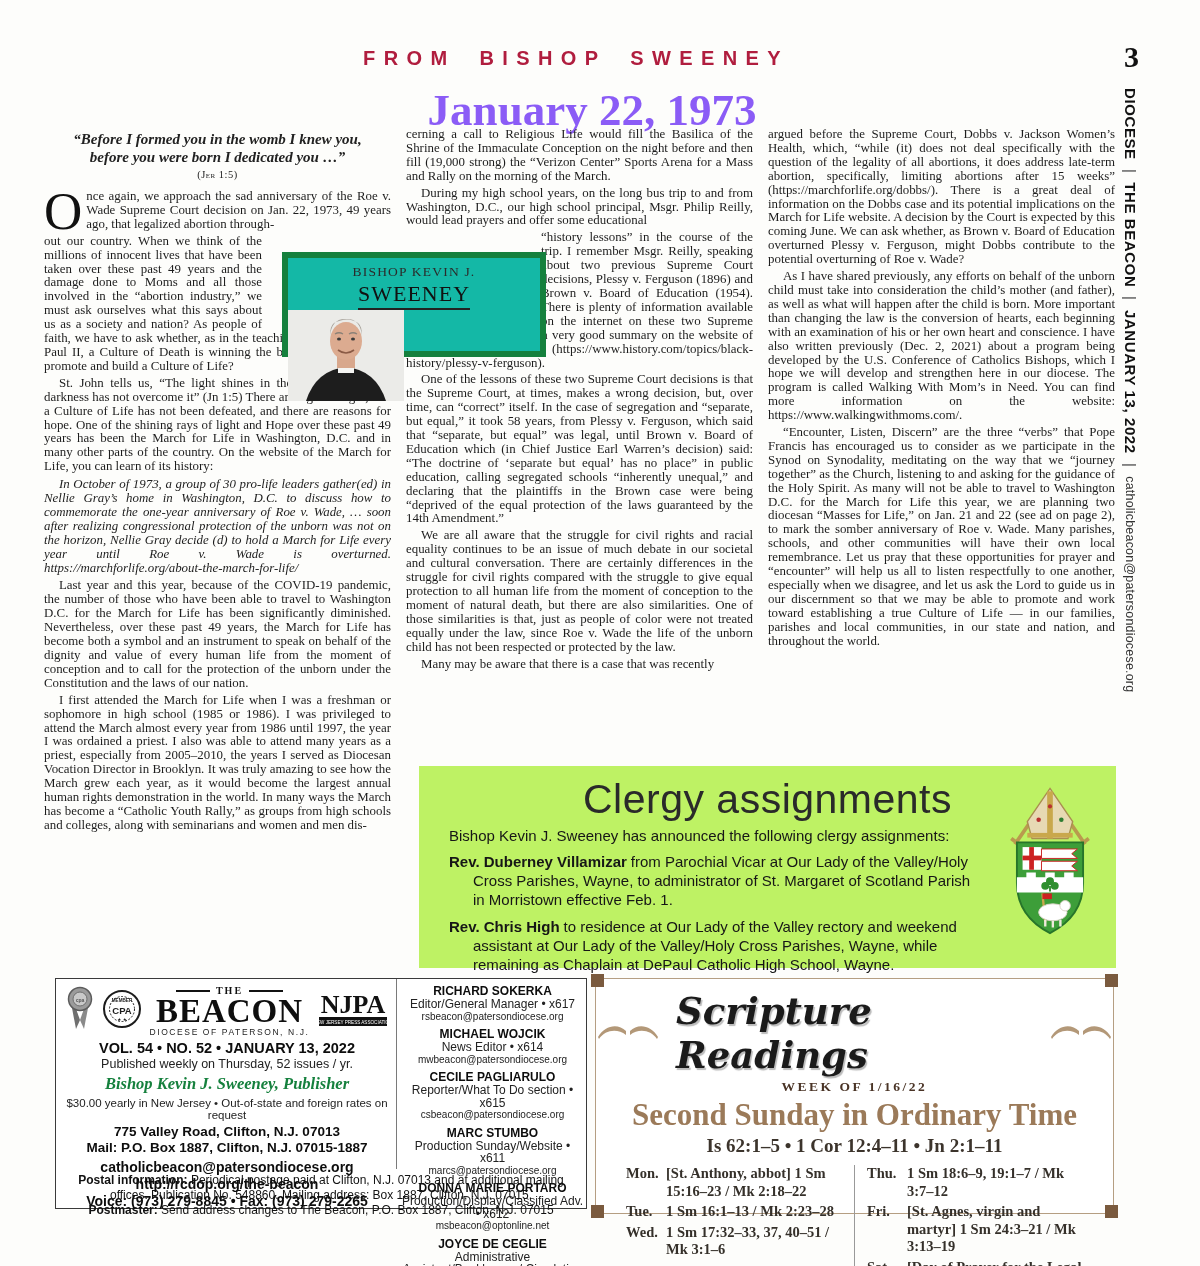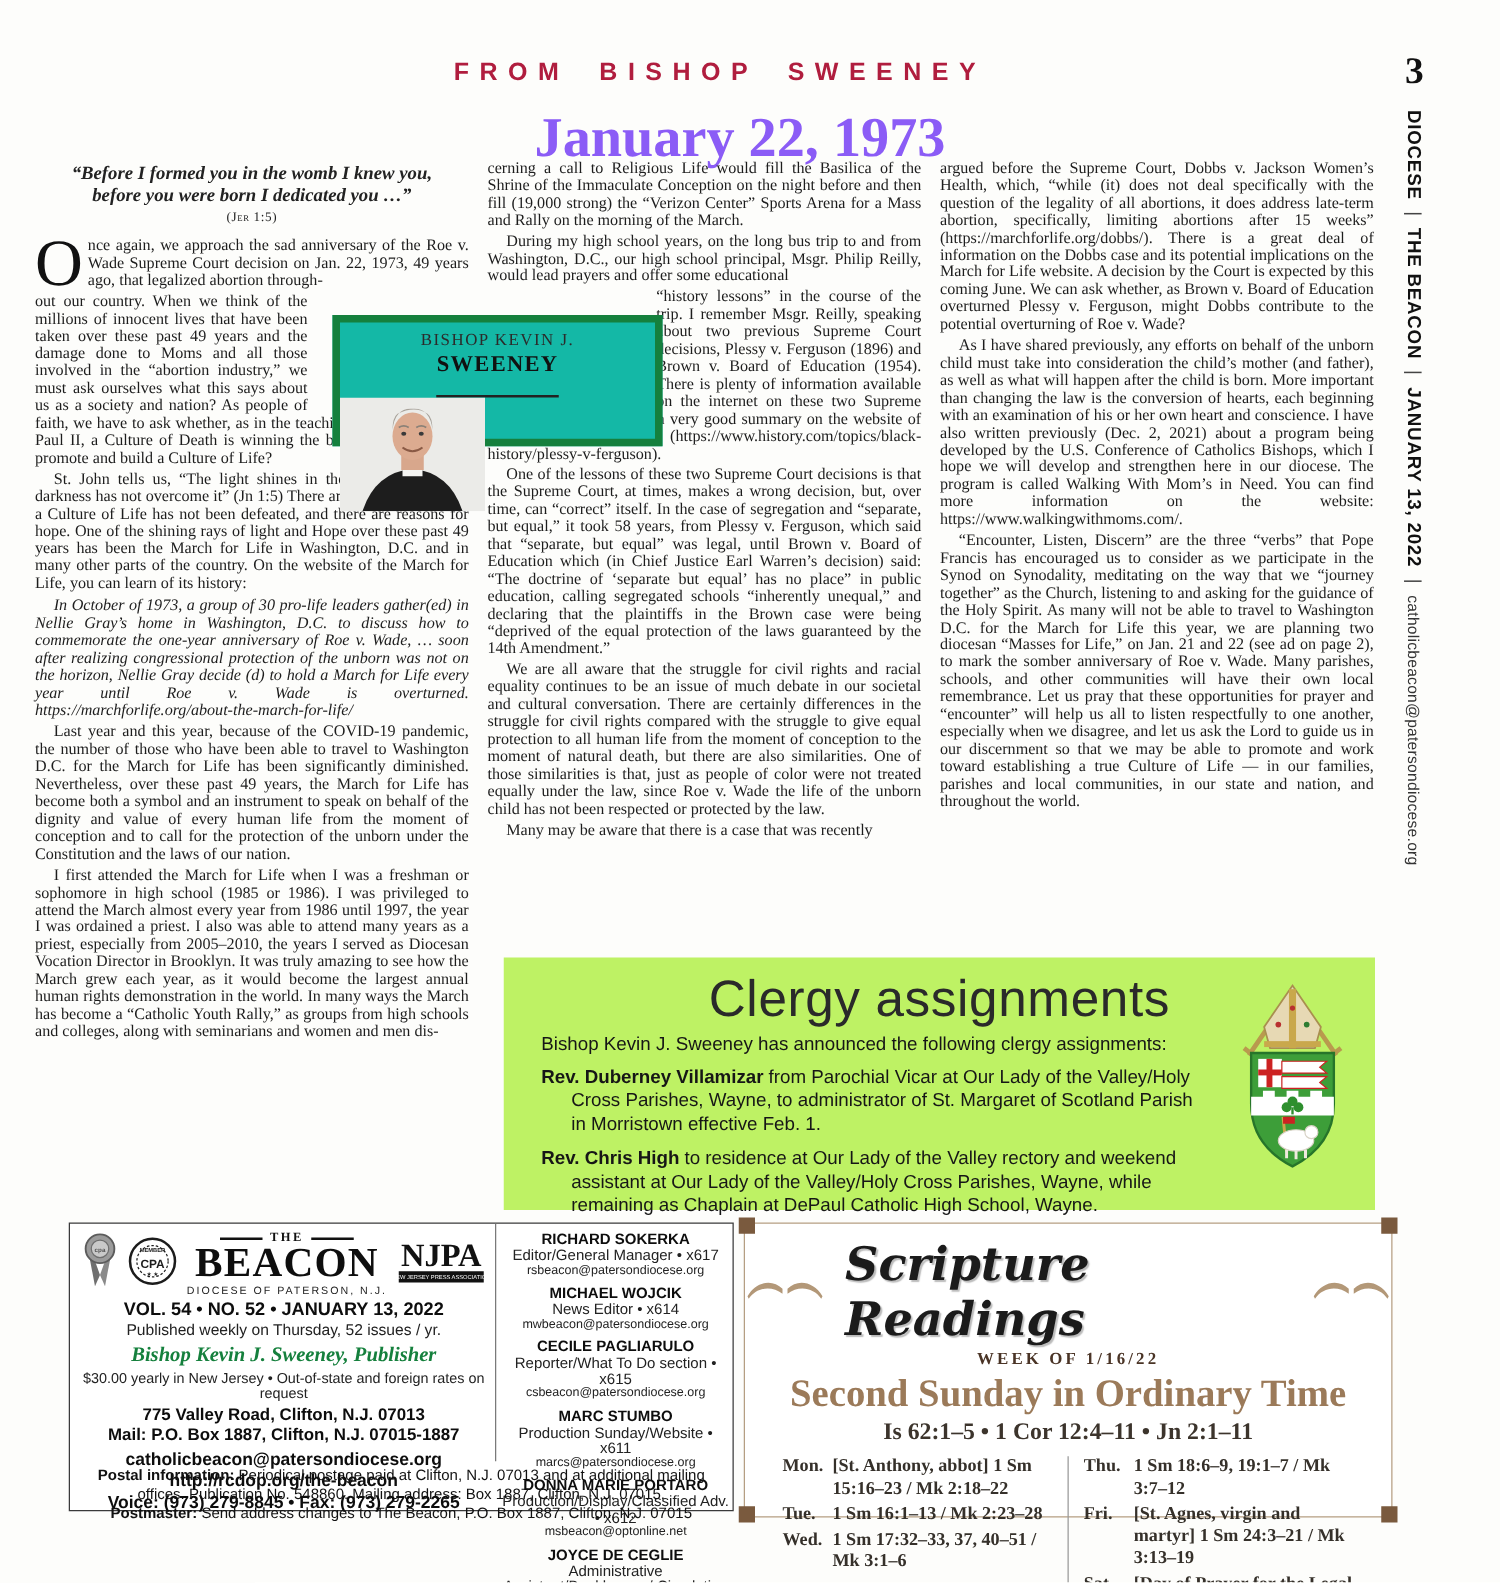--- a/index.html
+++ b/index.html
@@ -17,43 +17,43 @@
   .vt-email{font-weight:400;font-size:12.5px;color:#333;letter-spacing:.2px;}
 
   
   .kicker{position:absolute;left:40px;top:47px;width:1072px;text-align:center;
           font-family:"Liberation Sans",sans-serif;font-weight:700;font-size:20px;
           letter-spacing:.42em;word-spacing:.5em;color:#b01d3e;}
   .headline{position:absolute;left:40px;top:68px;width:1072px;margin:16px;text-align:center;
             font-family:"Liberation Serif",serif;font-weight:700;font-size:45px;color:#8b5cf6;}
 
   
-  .article{position:absolute;left:28px;top:128px;width:1072px;height:848px;
+  .article{position:absolute;left:44px;top:128px;width:1072px;height:848px;
            display:flex;gap:15px;}
   .col{width:347px;flex:0 0 347px;}
   .col p{margin:0 0 3px 0;font-size:12.9px;line-height:13.9px;text-align:justify;color:#1d1d1d;}
   .col p.ind{text-indent:15px;}
   .epigraph{text-align:center;margin:2px 4px 10px 4px;}
   .epi-line{display:block;font-weight:700;font-style:italic;font-size:15px;line-height:18px;color:#222;}
   .epi-cite{display:block;font-size:10.5px;letter-spacing:.5px;margin-top:3px;color:#222;
             font-variant:small-caps;font-family:Liberation Serif, serif;}
   .dropcap::first-letter{float:left;font-size:53px;line-height:41px;padding:1px 4px 0 0;
             font-weight:400;color:#111;}
   .quote{font-style:italic;margin:4px 0 4px 0 !important;text-indent:15px;}
   .spacer-r{float:right;width:122px;height:90px;margin:0 0 2px 7px;}
   .spacer-l{float:left;width:128px;height:94px;margin:0 7px 2px 0;}
 
   
   .bishop-box{position:absolute;left:238px;top:124px;width:252px;height:93px;background:#14b8a6;
               border:6px solid #15803d;display:flex;z-index:3;flex-direction:column;}
   .bb-label{flex:1;display:flex;flex-direction:column;justify-content:center;align-items:center;
             padding-top:6px;}
   .bb-top{font-family:"Liberation Serif",serif;font-size:13.5px;letter-spacing:1.2px;color:#2b2b2b;}
-  .bb-name{font-family:"Liberation Serif",serif;font-weight:700;font-size:18px;letter-spacing:1px;
-           color:#111;border-bottom:2.5px solid #222;padding-bottom:14px;margin-top:1px;}
+  .bb-name{font-family:"Liberation Serif",serif;font-weight:400;font-size:22px;letter-spacing:1px;
+           color:#111;border-bottom:2.5px solid #222;padding-bottom:1px;margin-top:1px;}
   .bb-photo{width:116px;height:91px;flex:0 0 116px;}
 
   
   .clergy-box{position:absolute;left:375px;top:638px;width:697px;height:202px;background:#bef264;
               z-index:2;font-family:"Liberation Sans",sans-serif;}
   .clergy-title{margin:10px 0 4px 0;text-align:center;font-weight:400;font-size:41px;
                 letter-spacing:.5px;color:#2a2a2a;font-family:"Liberation Sans",sans-serif;}
   .clergy-body{padding:0 135px 0 30px;}
   .clergy-intro{font-size:15px;color:#161616;margin:2px 0 8px 0;}
   .clergy-entry{font-size:15px;line-height:19px;color:#161616;margin:0 0 8px 0;

